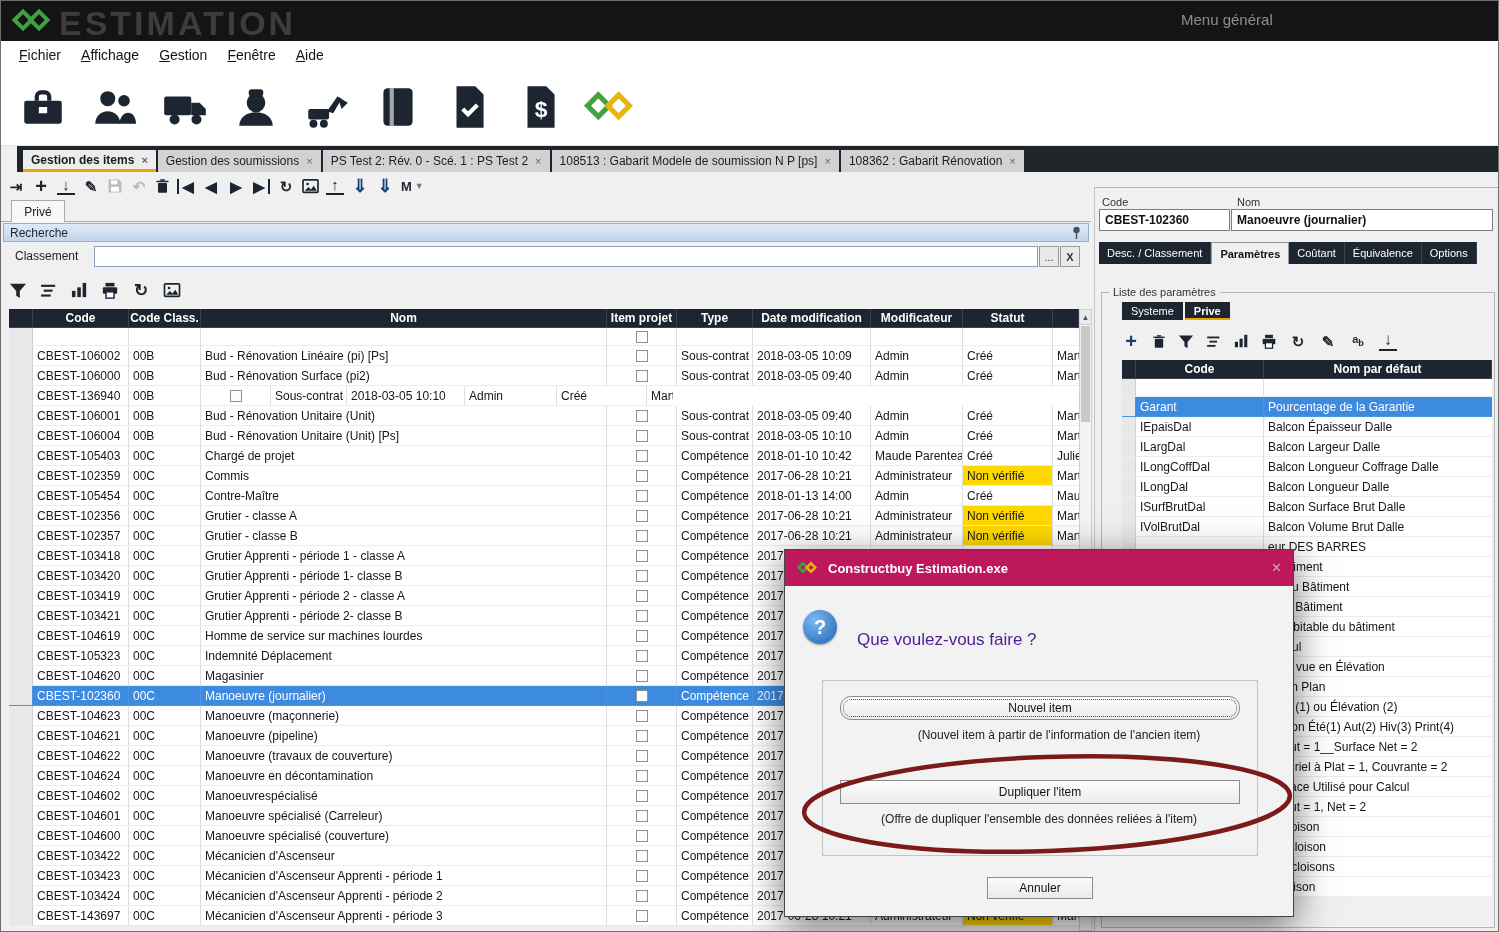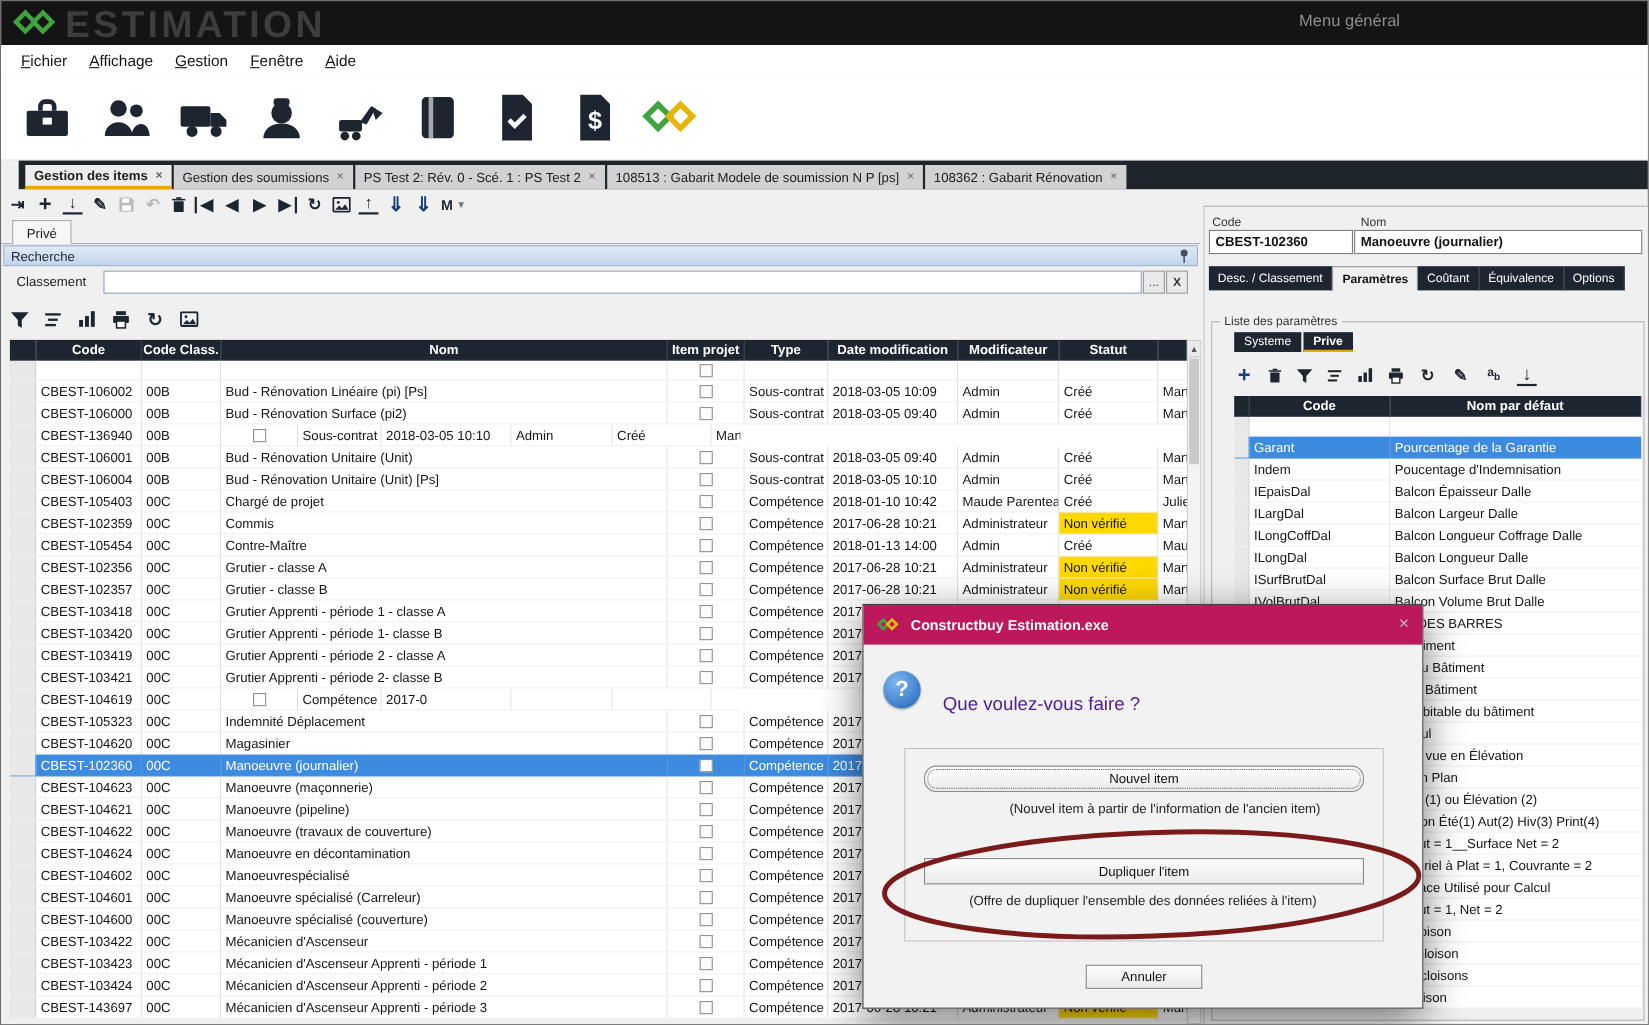--- a/index.html
+++ b/index.html
@@ -520,20 +520,21 @@
           <div class="td c5">Compétence</div>
           <div class="td c6">2017-0</div>
           <div class="td c7"></div>
           <div class="td c8"></div>
           <div class="td c9"></div>
         </div>
         <div class="tr">
           <div class="td c0 selcol"></div>
           <div class="td c1">CBEST-104619</div>
           <div class="td c2">00C</div>
+          <div class="td c3">Homme de service sur machines lourdes</div>
           <div class="td c4 ctr">
             <span class="cb"></span>
           </div>
           <div class="td c5">Compétence</div>
           <div class="td c6">2017-0</div>
           <div class="td c7"></div>
           <div class="td c8"></div>
           <div class="td c9"></div>
         </div>
         <div class="tr">
@@ -799,25 +800,20 @@
           <div class="td tf p2"></div>
         </div>
       <div>
           <div class="tr pr sel">
             <div class="td p0 selcol"></div>
             <div class="td p1">Garant</div>
             <div class="td p2">Pourcentage de la Garantie</div>
           </div>
           <div class="tr pr">
             <div class="td p0 selcol"></div>
-            <div class="td p1">Indem</div>
-            <div class="td p2">Poucentage d'Indemnisation</div>
-          </div>
-          <div class="tr pr">
-            <div class="td p0 selcol"></div>
             <div class="td p1">IEpaisDal</div>
             <div class="td p2">Balcon Épaisseur Dalle</div>
           </div>
           <div class="tr pr">
             <div class="td p0 selcol"></div>
             <div class="td p1">ILargDal</div>
             <div class="td p2">Balcon Largeur Dalle</div>
           </div>
           <div class="tr pr">
             <div class="td p0 selcol"></div>

